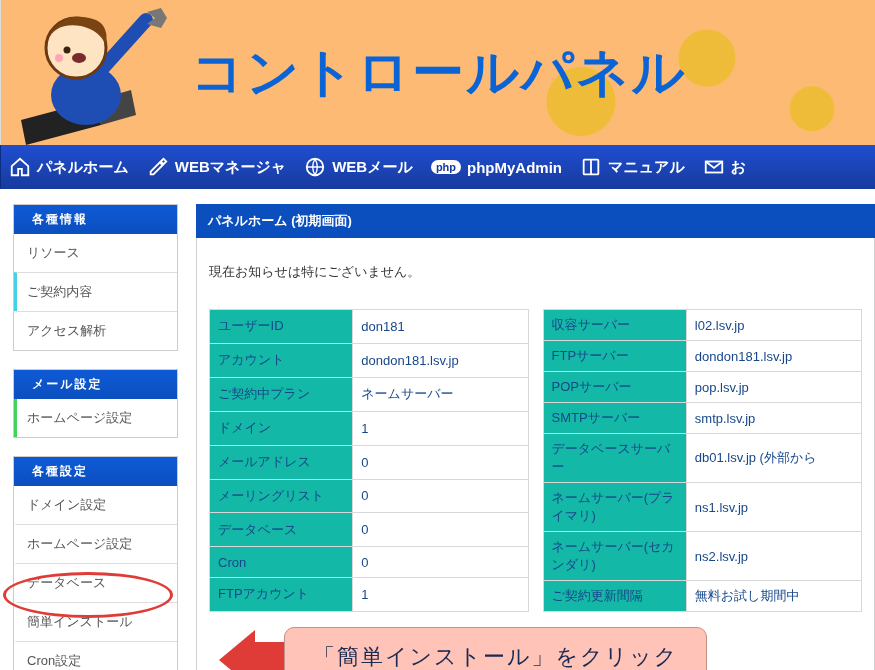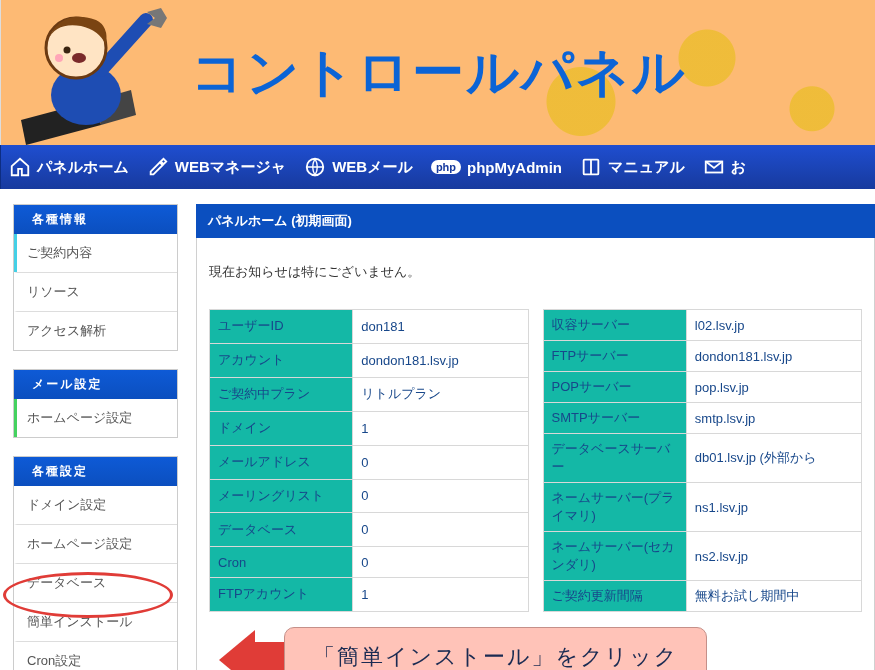--- a/index.html
+++ b/index.html
@@ -175,22 +175,22 @@
       </svg>
     <span>お</span>
   </div>
 </div>
 
 <div class="wrap">
   <div class="side">
 
     <div class="side-section">
       <div class="side-title">各種情報</div>
+      <a class="side-link">リソース</a>
       <a class="side-link accent">ご契約内容</a>
-      <a class="side-link">リソース</a>
       <a class="side-link">アクセス解析</a>
     </div>
 
     <div class="side-section">
       <div class="side-title">メール設定</div>
       <a class="side-link accent-green">ホームページ設定</a>
     </div>
 
     <div class="side-section" style="position:relative;">
       <div class="side-title">各種設定</div>
@@ -215,21 +215,21 @@
               <tr>
                 <th>ユーザーID</th>
                 <td>don181</td>
               </tr>
               <tr>
                 <th>アカウント</th>
                 <td>dondon181.lsv.jp</td>
               </tr>
               <tr>
                 <th>ご契約中プラン</th>
-                <td>リトルプラン</td>
+                <td>ネームサーバー</td>
               </tr>
               <tr>
                 <th>ドメイン</th>
                 <td>1</td>
               </tr>
               <tr>
                 <th>メールアドレス</th>
                 <td>0</td>
               </tr>
               <tr>

